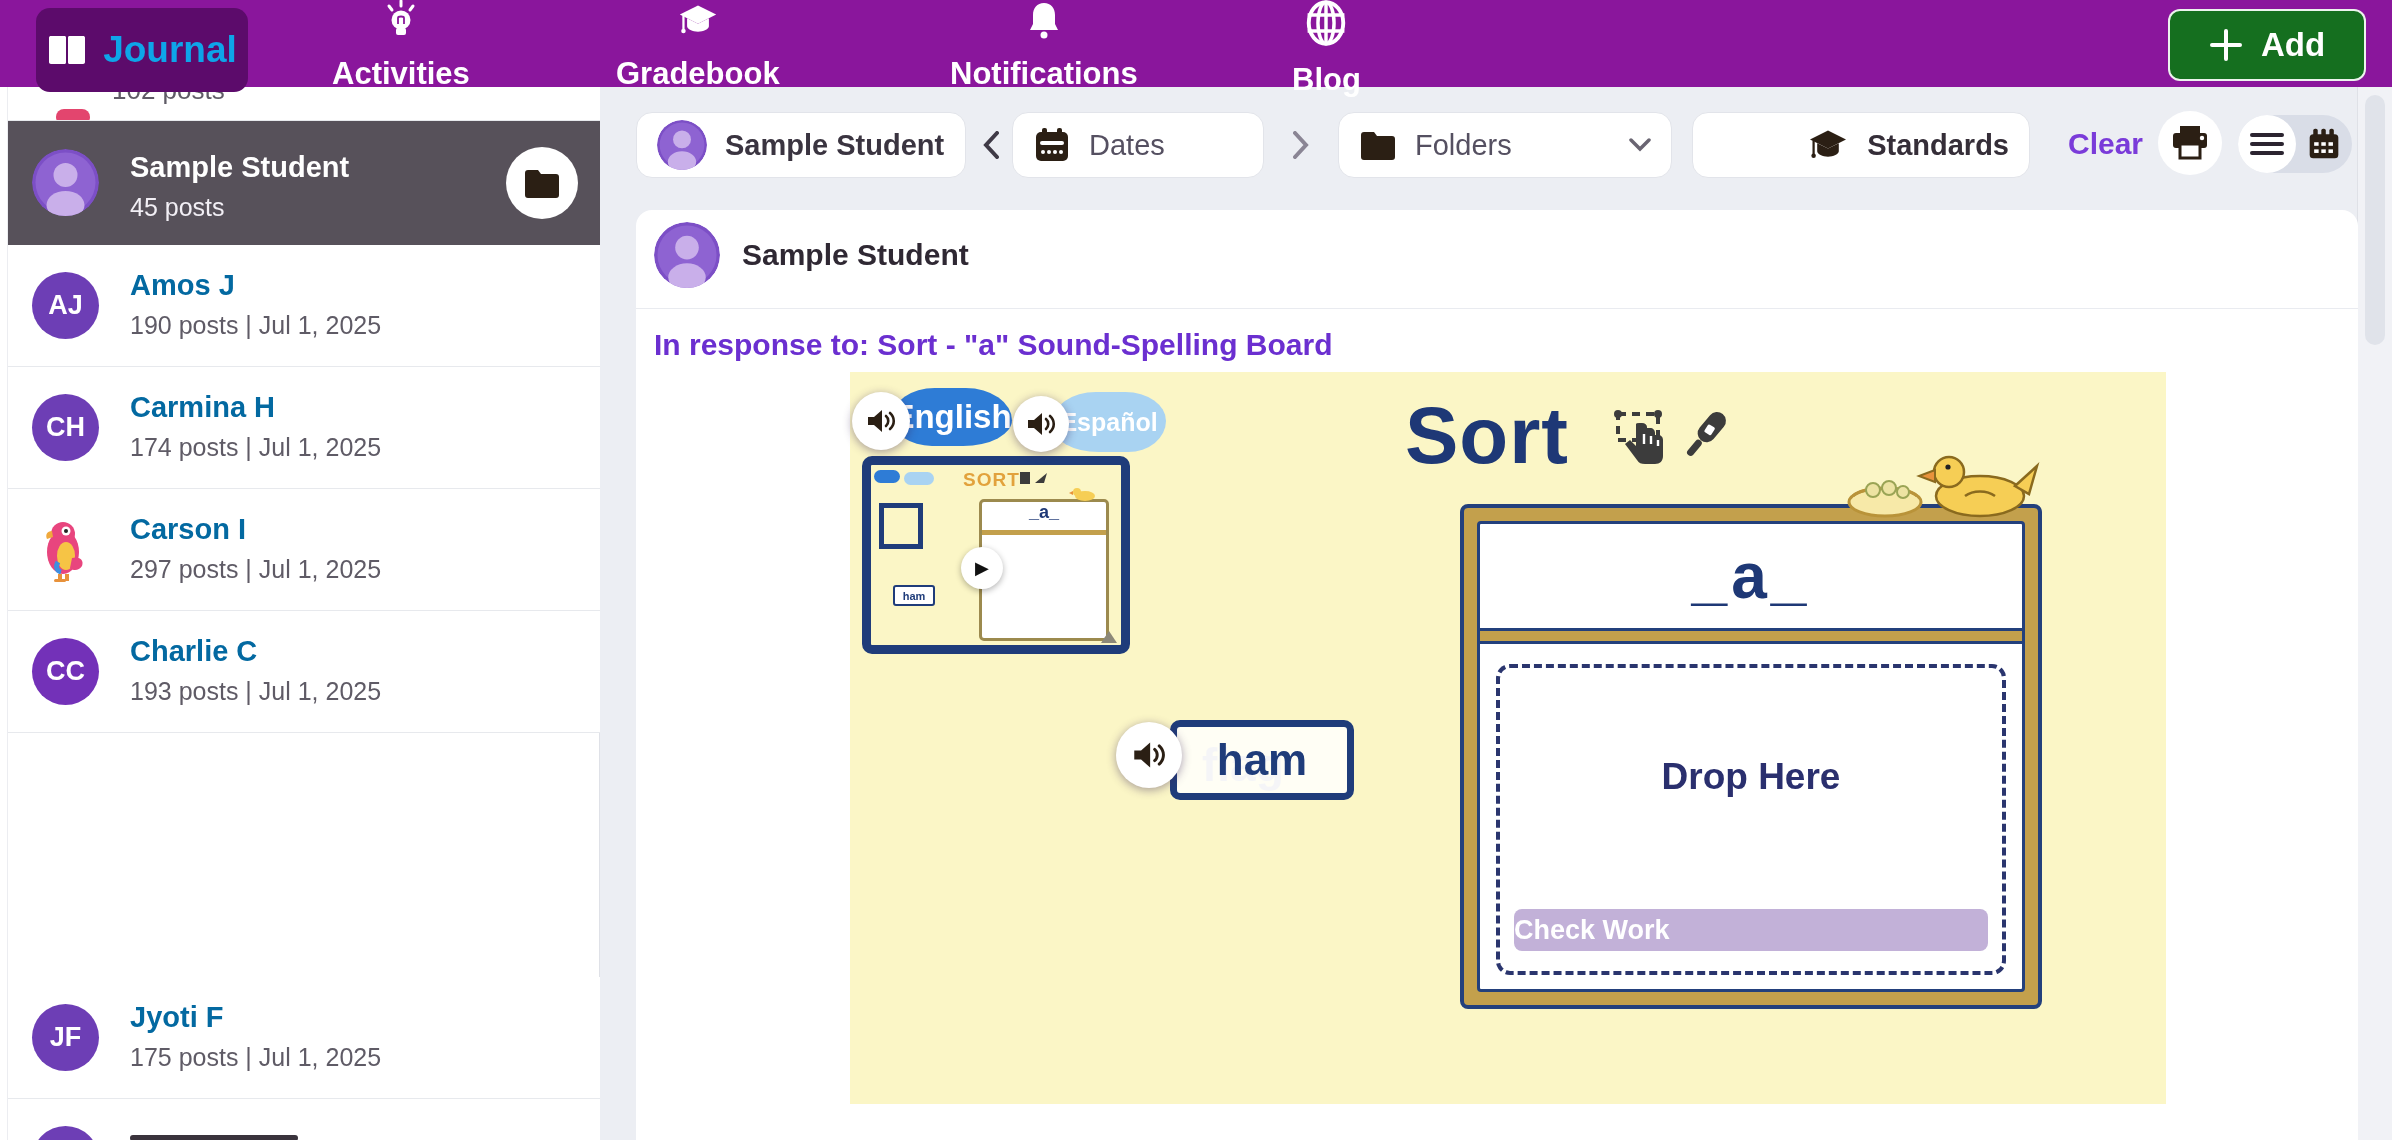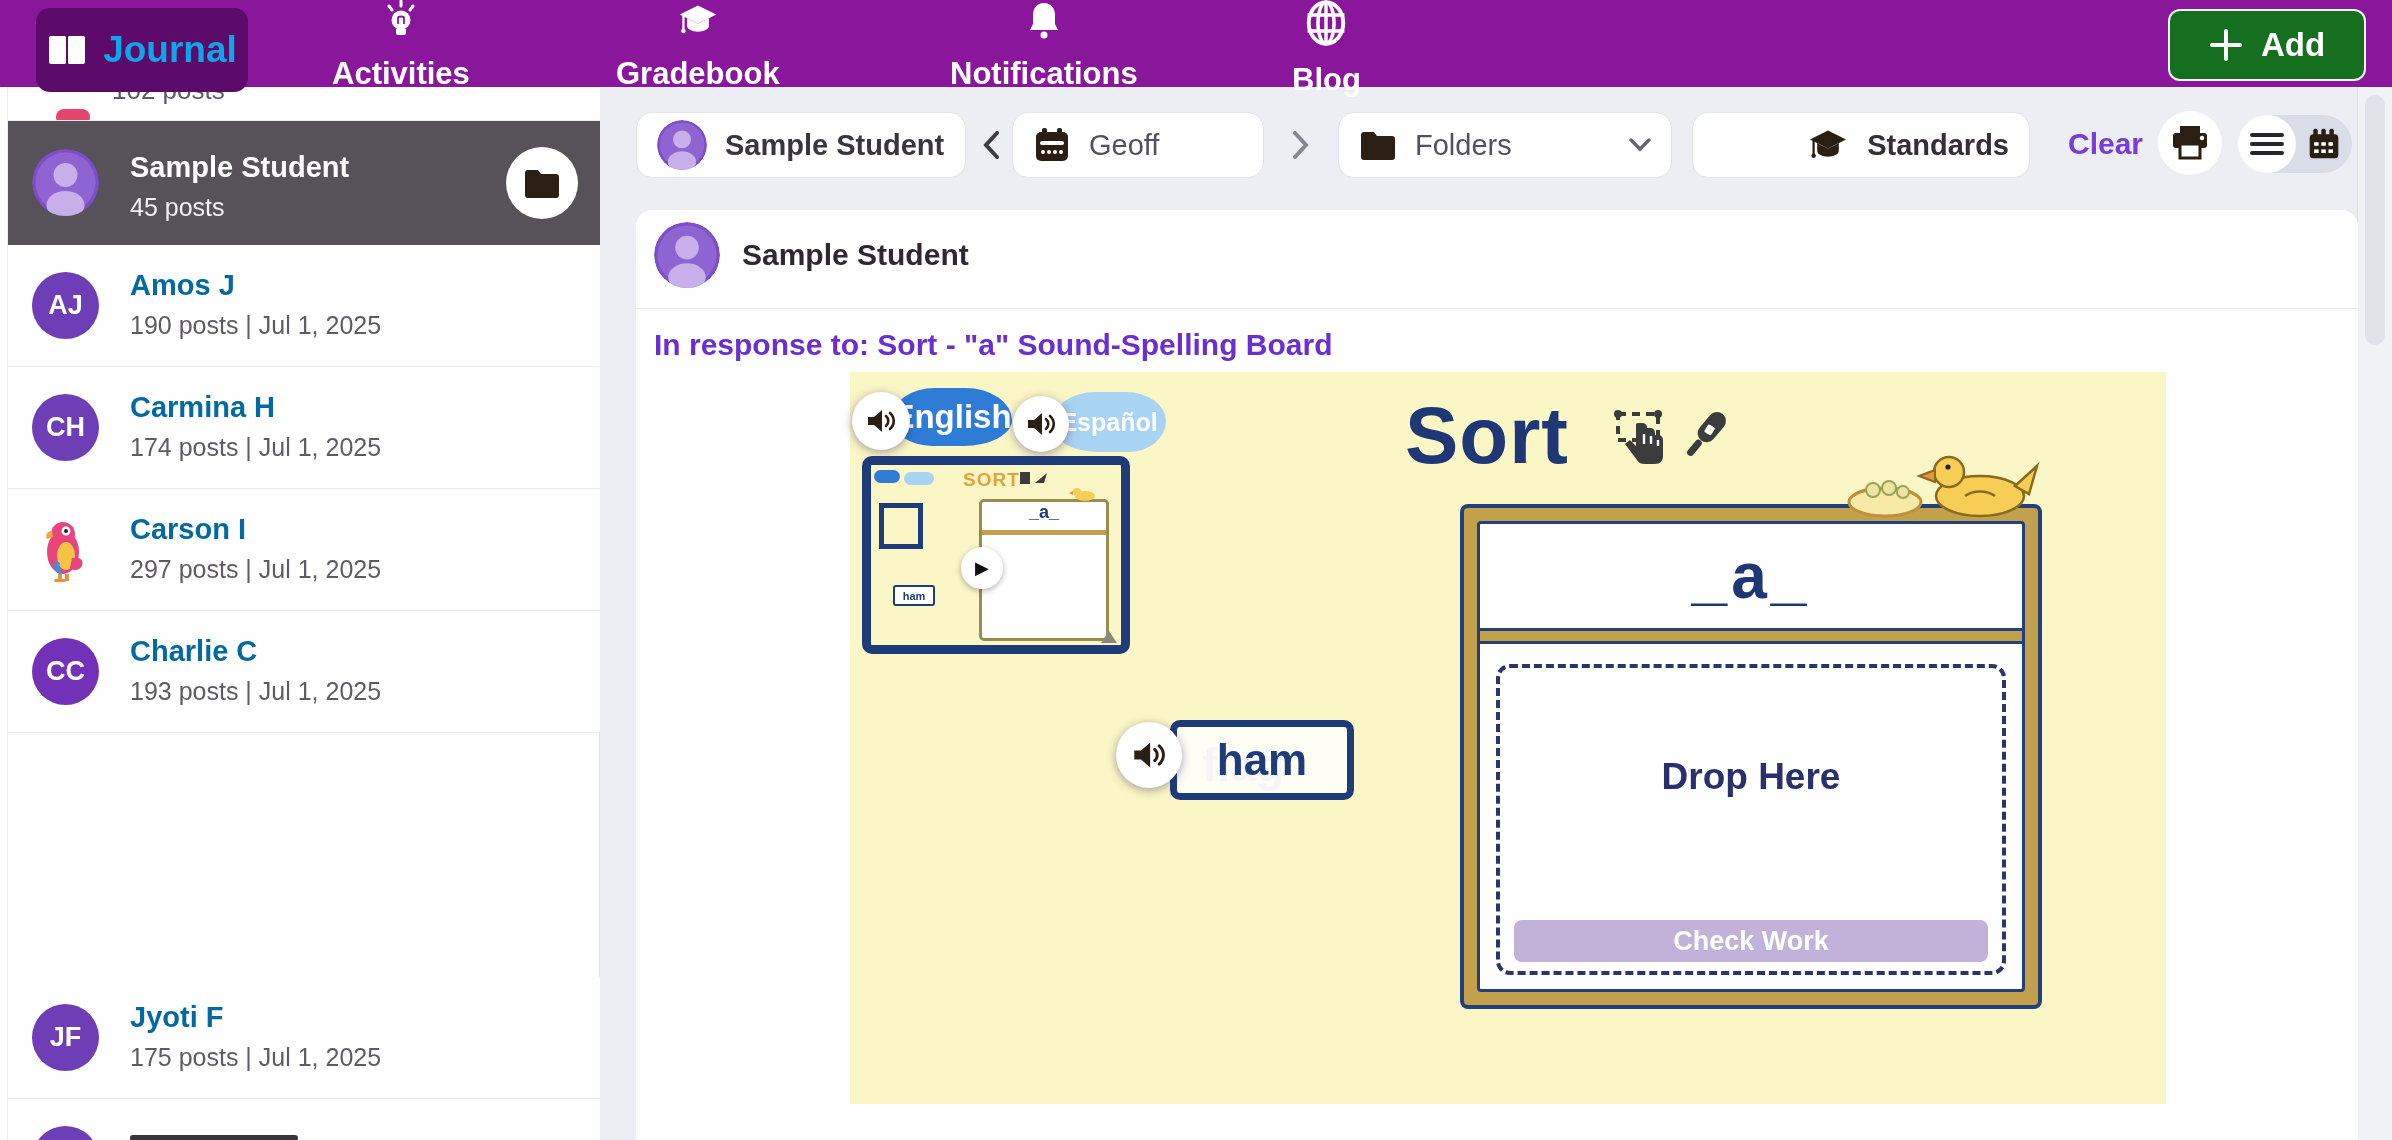--- a/index.html
+++ b/index.html
@@ -111,22 +111,22 @@
   
   #board{position:absolute;left:610px;top:132px;width:582px;height:505px;border:4px solid #23407C;border-radius:8px;
          background:#C3A04C;padding:13px;}
   #board .inner{width:100%;height:100%;background:#fff;border:3px solid #23407C;border-radius:4px;position:relative;}
   #board .head{position:absolute;left:0;top:0;width:100%;height:104px;display:flex;align-items:center;justify-content:center;
                font-size:64px;font-weight:800;color:#1E3876;letter-spacing:4px;}
   #board .band{position:absolute;left:0;top:104px;width:100%;height:16px;background:#C3A04C;
                border-top:3px solid #23407C;border-bottom:3px solid #23407C;}
   #drop-zone{position:absolute;left:16px;top:140px;right:16px;bottom:14px;border:4px dashed #2A356E;border-radius:14px;}
   #drop-zone .drop-lbl{position:absolute;left:0;top:88px;width:100%;text-align:center;font-size:37px;font-weight:700;color:#2A2F6E;}
-  #check-btn{position:absolute;left:14px;right:14px;bottom:9px;height:42px;background:#C2B1D8;border-radius:8px;
-             display:flex;align-items:center;justify-content:center;color:#fff;font-size:27px;font-weight:700;cursor:pointer;}
+  #check-btn{position:absolute;left:14px;right:14px;bottom:20px;height:42px;background:#C2B1D8;border-radius:8px;
+             display:flex;align-items:center;color:#fff;font-size:27px;font-weight:700;cursor:pointer;}
   #duck{position:absolute;left:995px;top:78px;width:200px;height:70px;z-index:3;}
 </style>
 </head>
 <body>
 
 <div id="stage">
 
   <div id="nav">
     <div id="tab-journal">
       <svg class="nav-ic" viewBox="0 0 40 40">
@@ -289,21 +289,21 @@
       <svg width="38" height="38" viewBox="0 0 38 38">
         <rect x="3" y="6" width="32" height="29" rx="5" fill="#2B1F14"></rect>
         <rect x="9" y="2" width="5" height="8" rx="2" fill="#2B1F14"></rect>
           <rect x="24" y="2" width="5" height="8" rx="2" fill="#2B1F14"></rect>
         <rect x="7" y="15" width="24" height="4" rx="2" fill="#fff"></rect>
         <circle cx="10" cy="26" r="2" fill="#fff"></circle>
           <circle cx="16" cy="26" r="2" fill="#fff"></circle>
           <circle cx="22" cy="26" r="2" fill="#fff"></circle>
           <circle cx="28" cy="26" r="2" fill="#fff"></circle>
       </svg>
-      <span class="lbl">Geoff</span>
+      <span class="lbl">Dates</span>
     </div>
 
     <div class="chev-nav" style="left:688px;">
       <svg width="16" height="28" viewBox="0 0 16 28">
         <path d="M2 2l11 12L2 26" stroke="#8A8594" stroke-width="4" fill="none" stroke-linecap="round"></path>
       </svg>
     </div>
 
     <div class="pill" style="left:738px;width:334px;">
       <svg width="38" height="32" viewBox="0 0 38 32">

